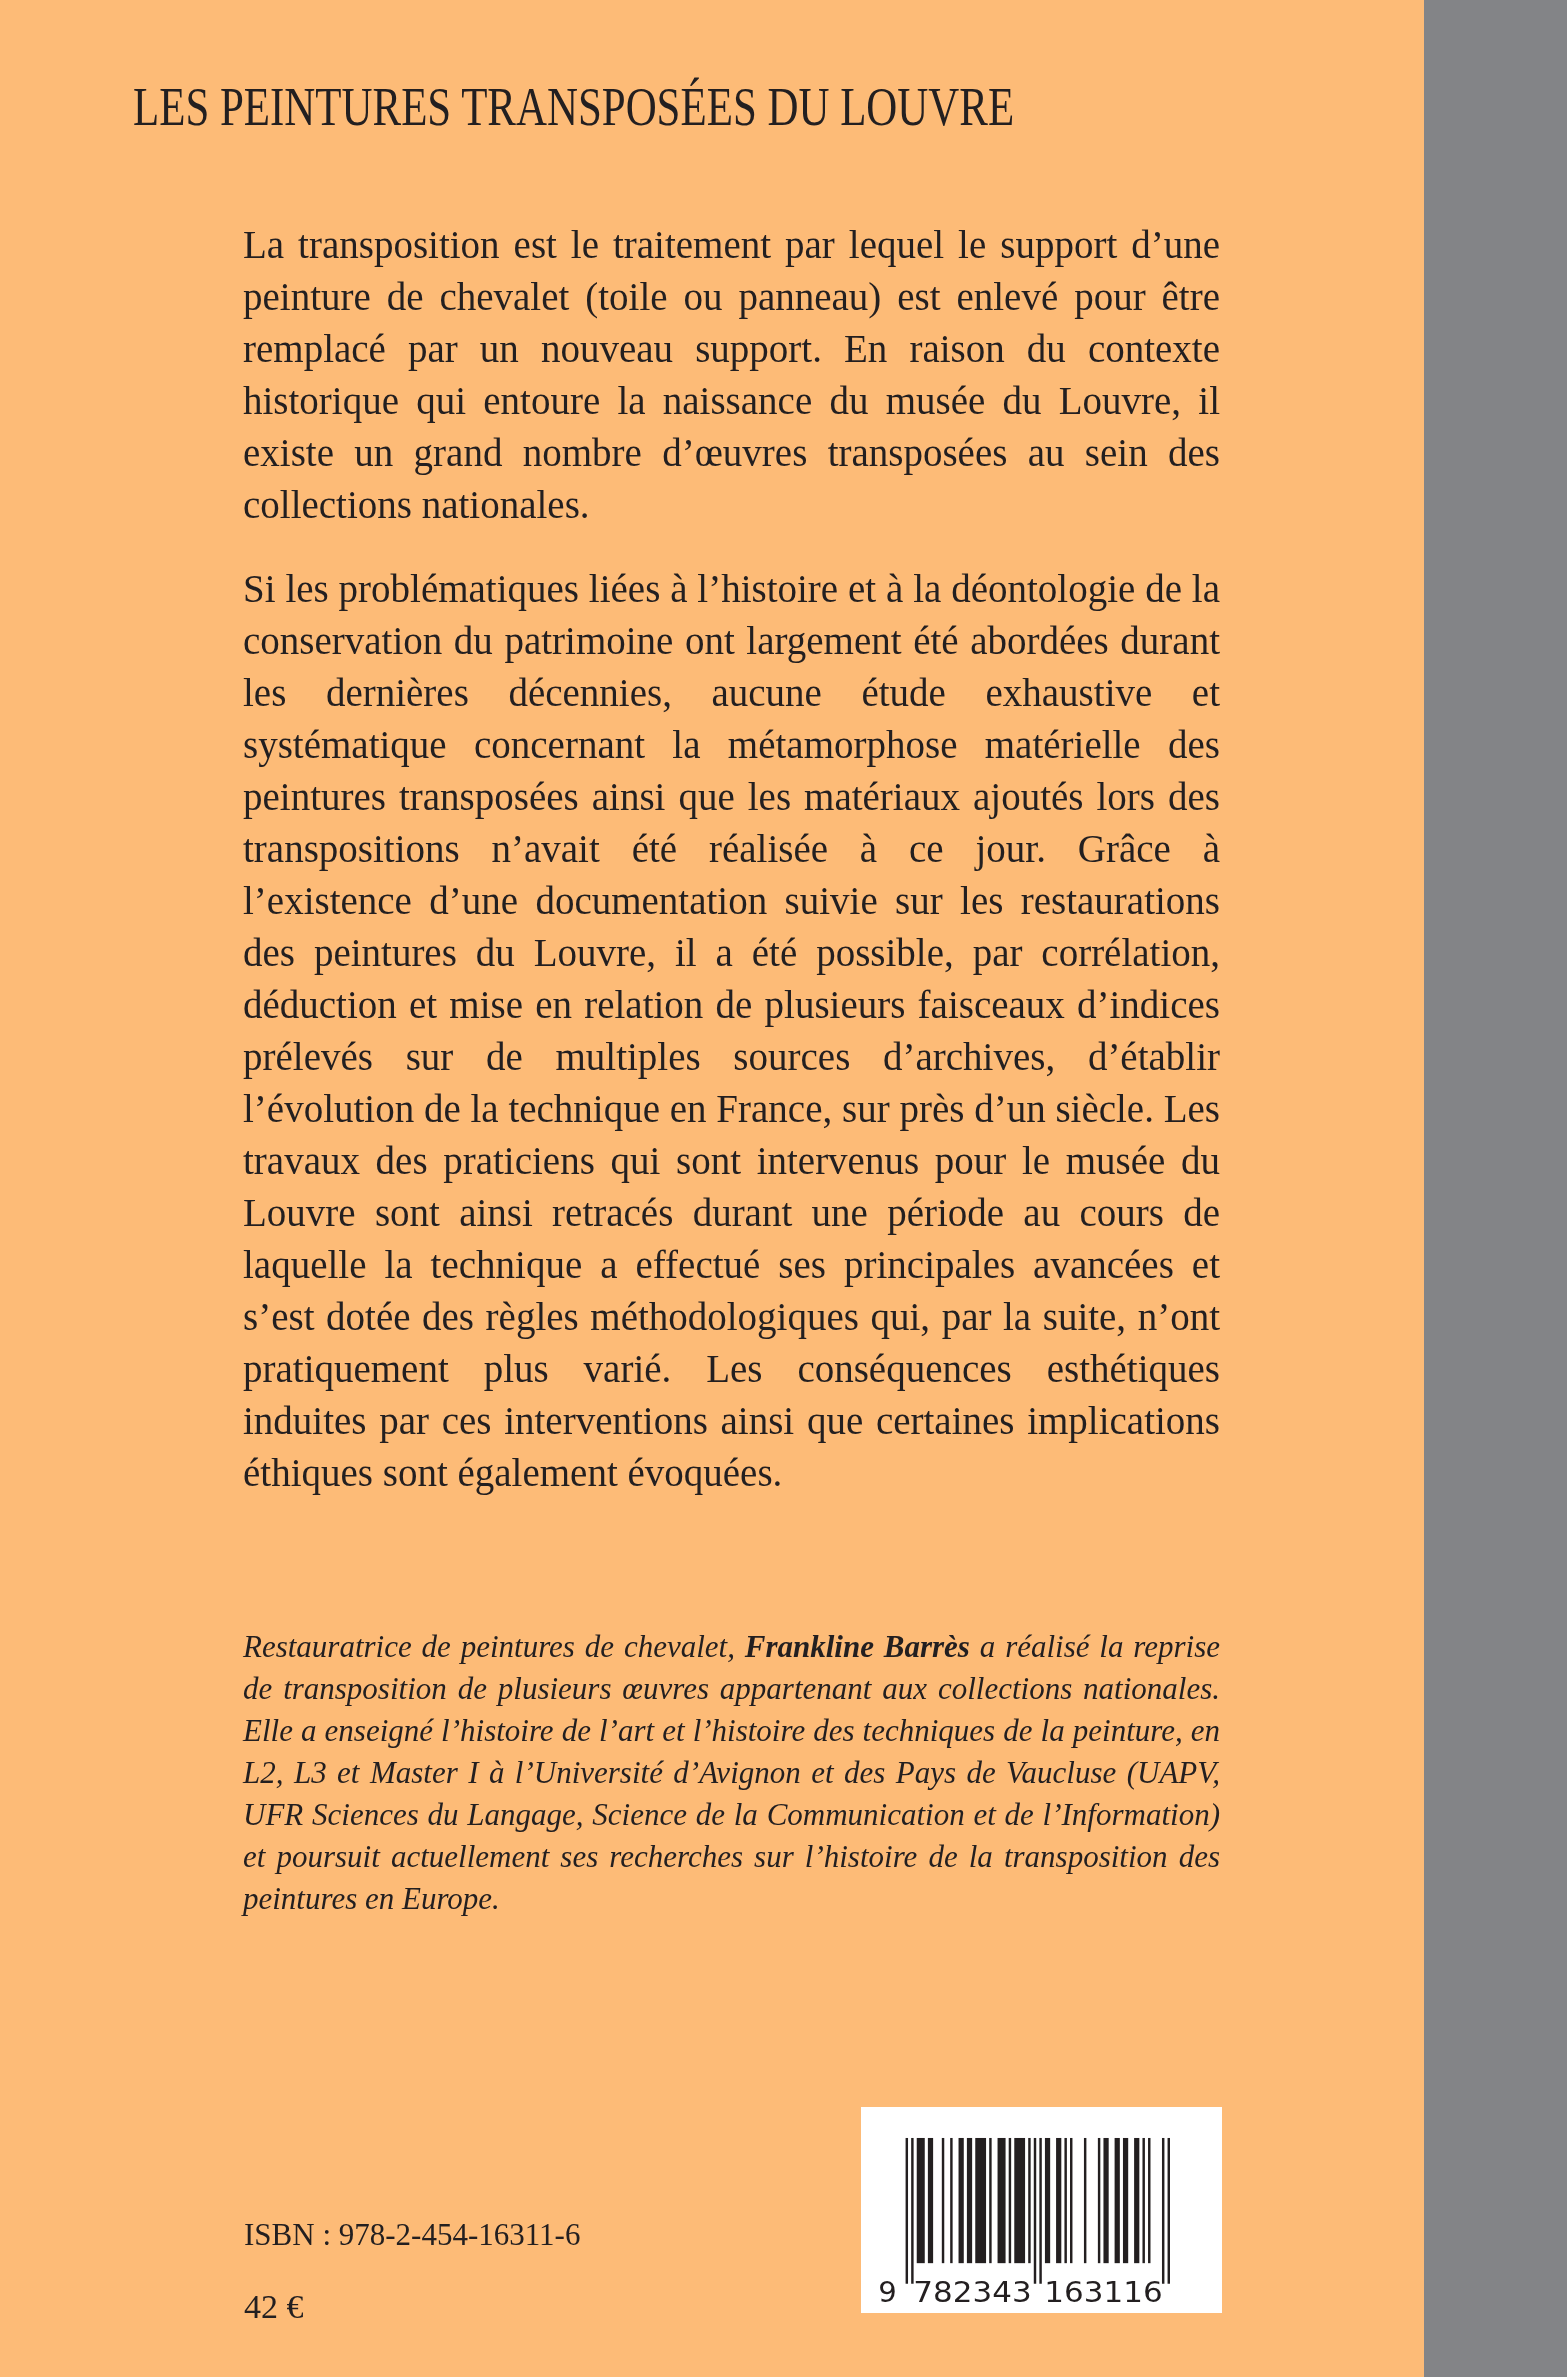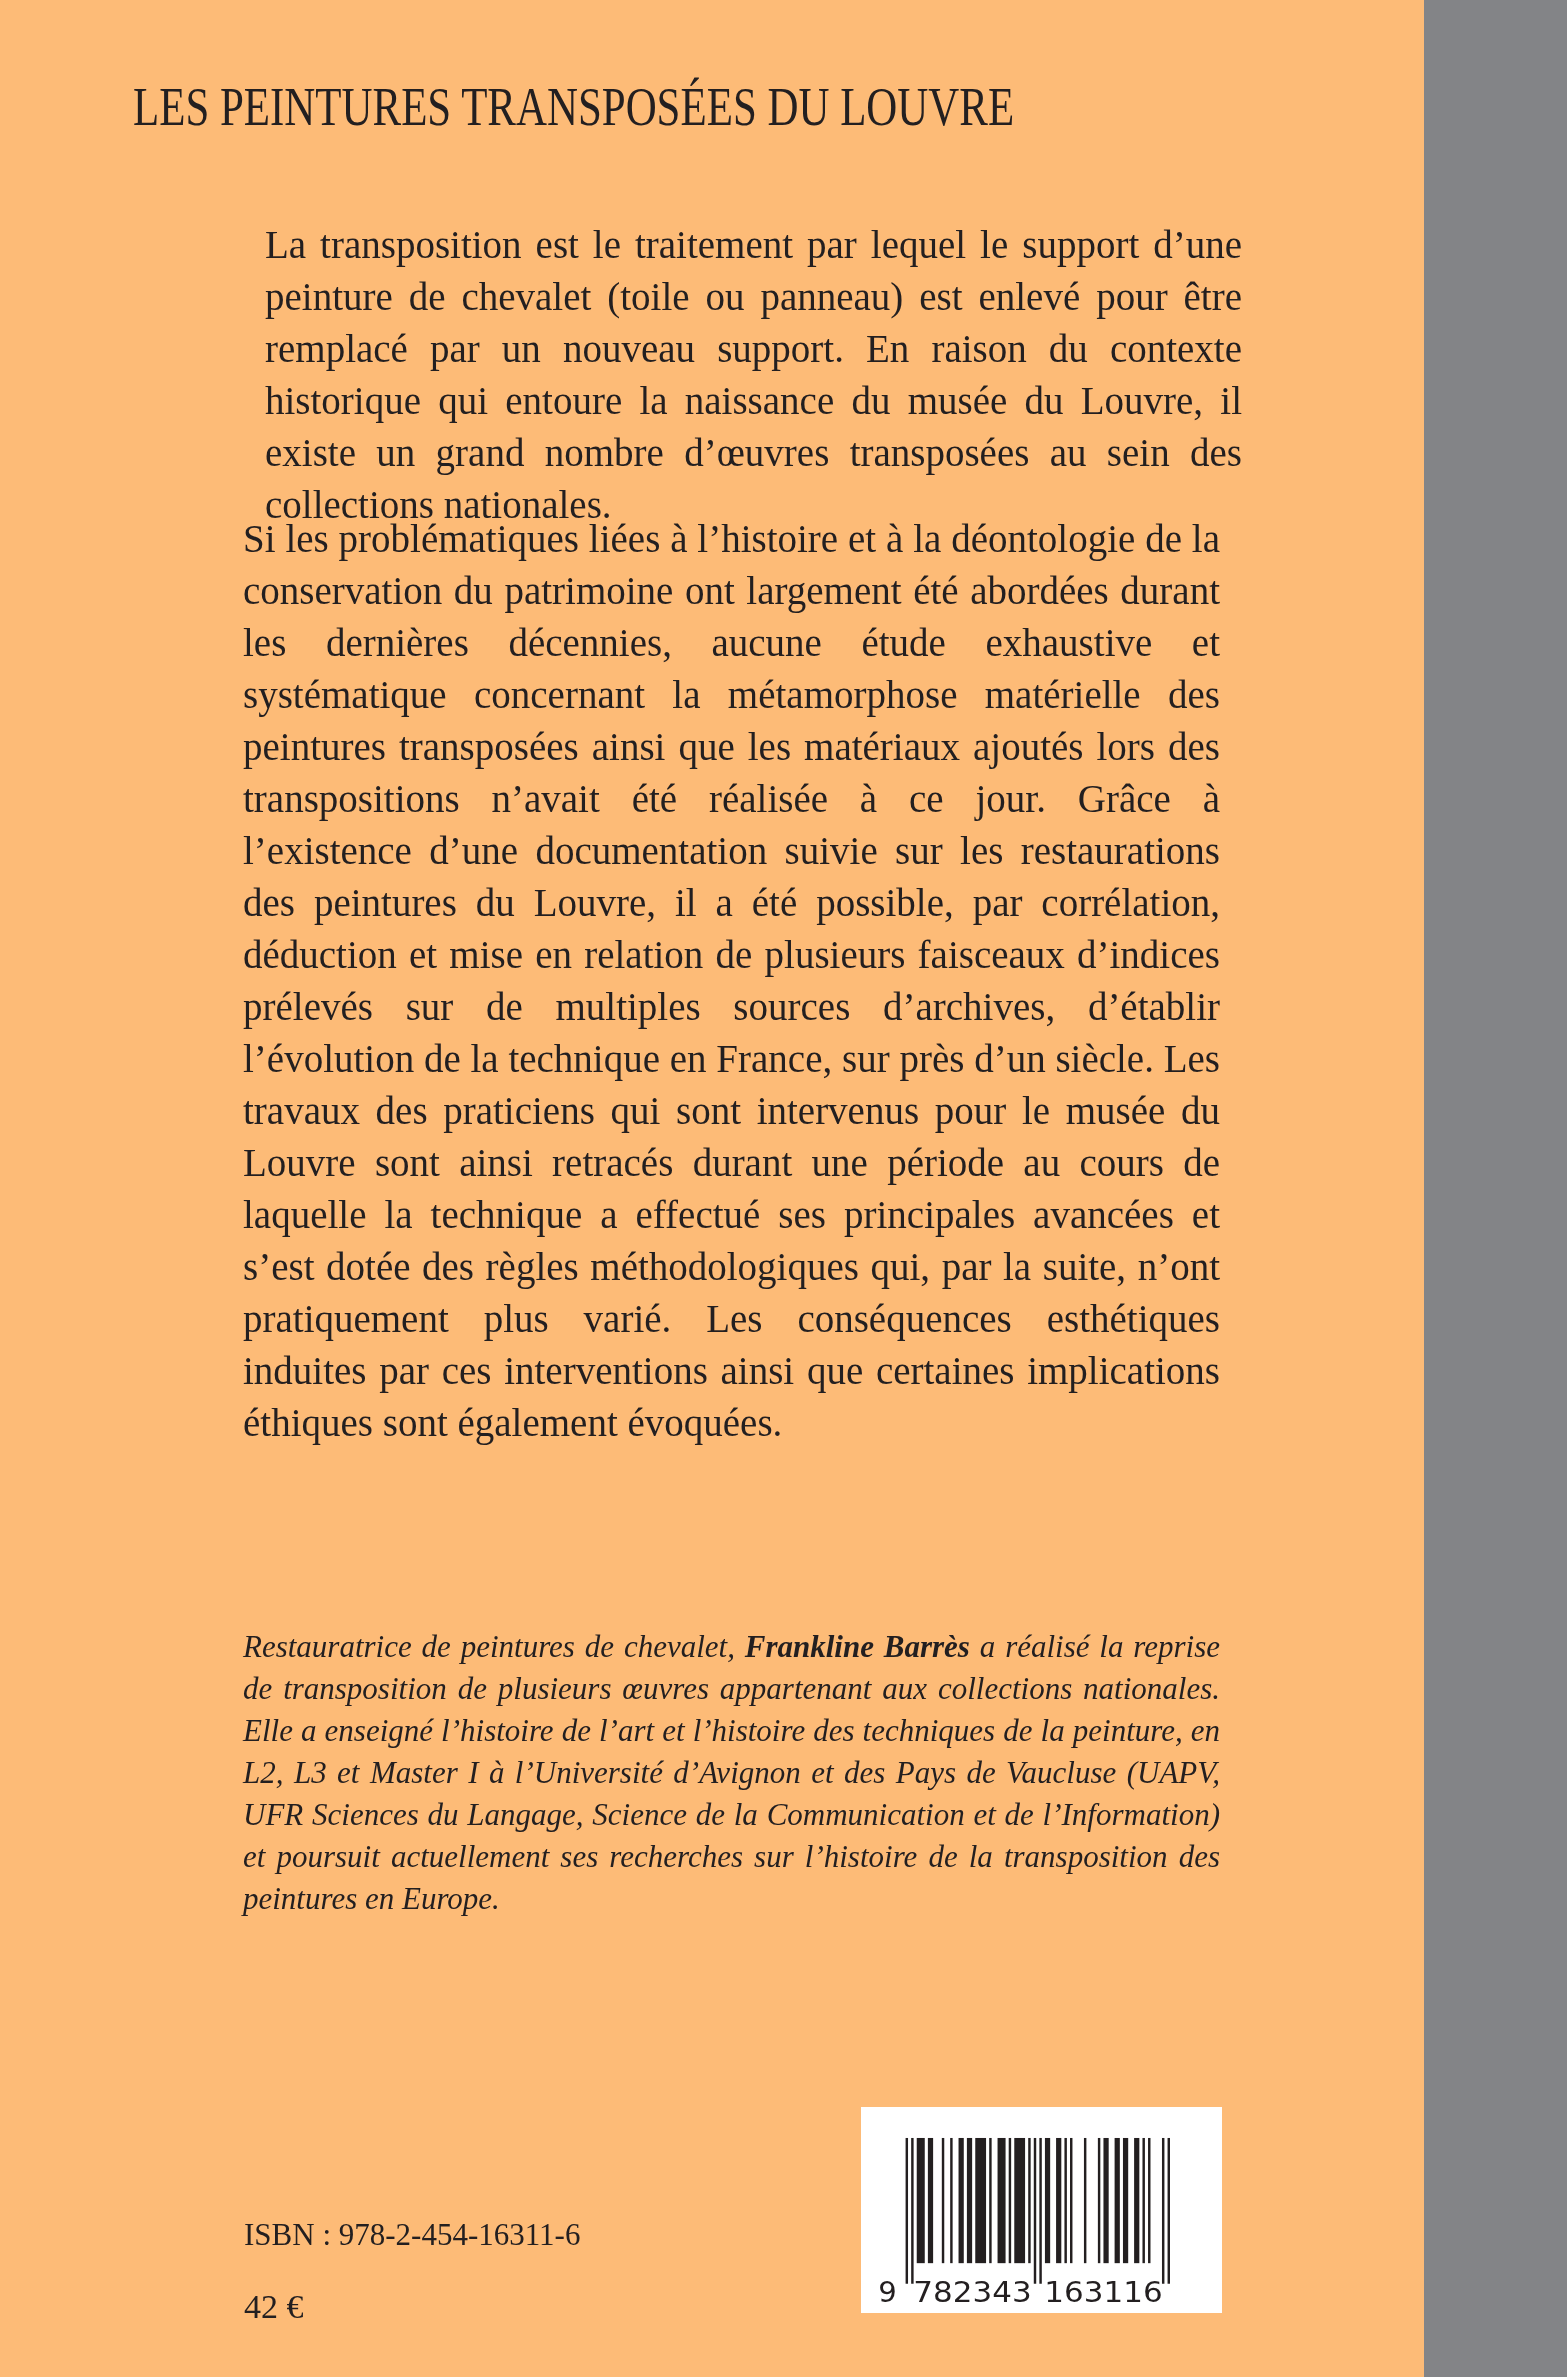--- a/index.html
+++ b/index.html
@@ -15,22 +15,22 @@
     position: absolute; left: 133px; top: 79px; width: 1199px;
     font-size: 55px; letter-spacing: 0px; white-space: nowrap; line-height: 1;
     transform: scaleX(0.78); transform-origin: left top;
   }
   .body-text {
     position: absolute; left: 243px; width: 977px;
     font-size: 39px; line-height: 52px; text-align: justify;
     transform-origin: left top;
   }
   .body-text p { margin: 0; }
-  .para1 { top: 219px; margin-left: 22px; }
-  .para2 { top: 513px; }
+  .para1 { top: 219px; }
+  .para2 { top: 563px; }
   .para { text-align: justify; text-align-last: left; }
   .bio {
     position: absolute; left: 243px; top: 1626px; width: 977px;
     font-style: italic; font-size: 31px; line-height: 42px; text-align: justify;
   }
   .bio b { font-weight: bold; }
   .isbn { position: absolute; left: 244px; top: 2217px; font-size: 31px; white-space: nowrap; }
   .price { position: absolute; left: 244px; top: 2288px; font-size: 34px; white-space: nowrap; }
   .barcode-box {
     position: absolute; left: 861px; top: 2107px; width: 361px; height: 206px; background: #ffffff;

